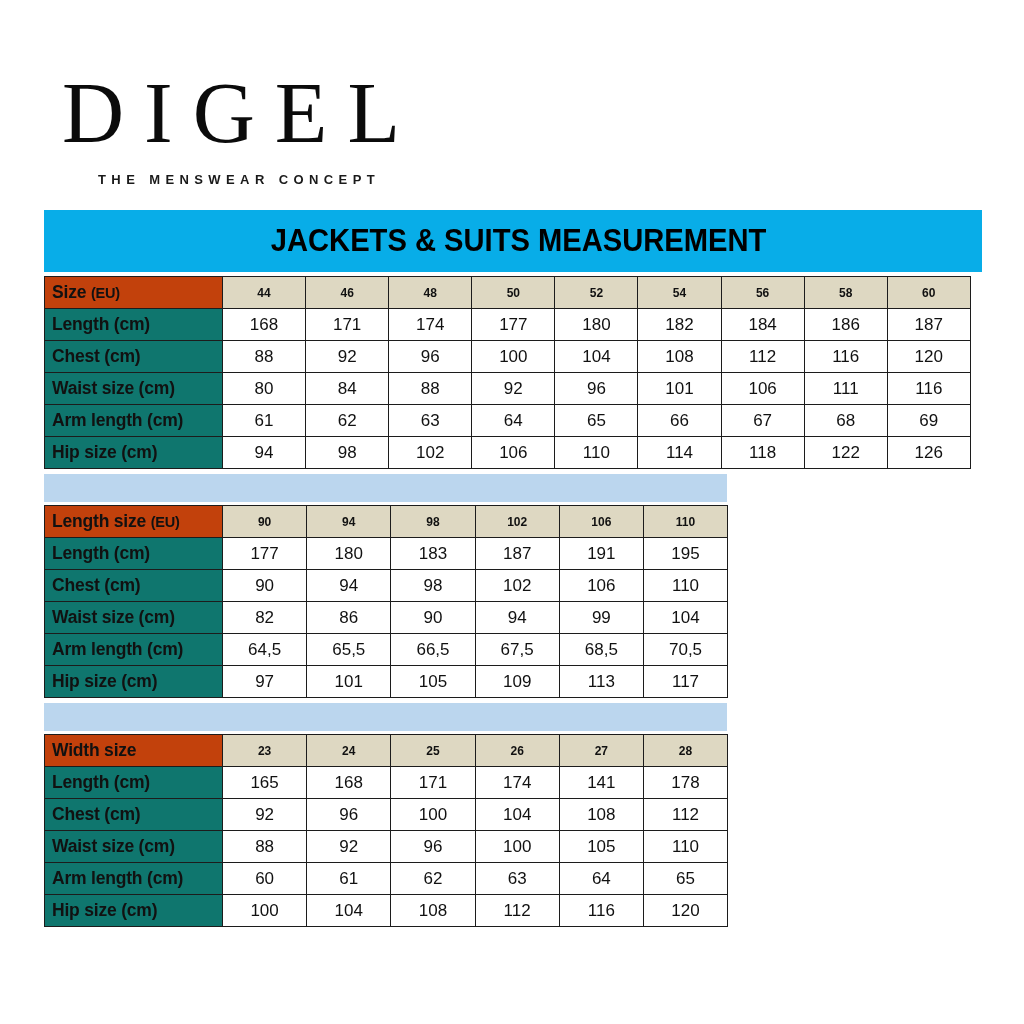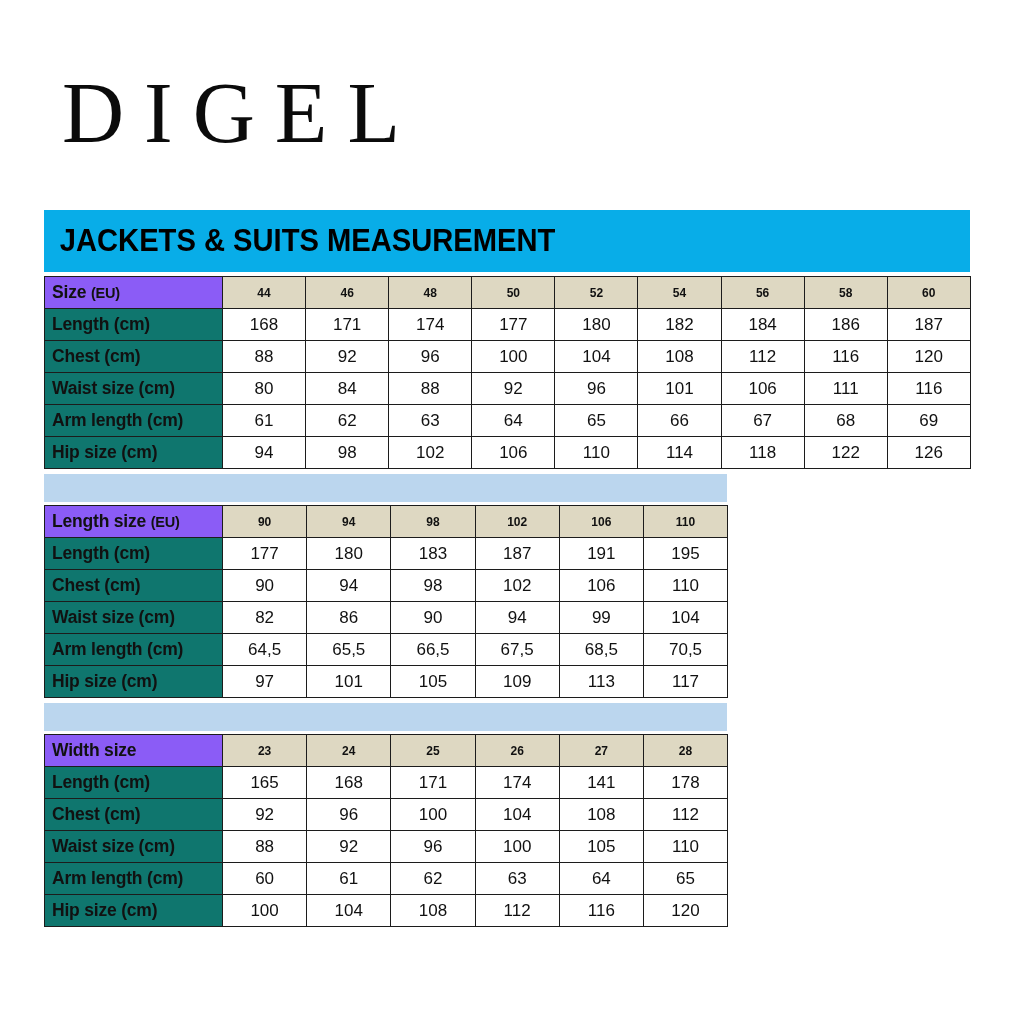--- a/index.html
+++ b/index.html
@@ -50,20 +50,22 @@
   
   .banner {
     position: absolute;
     left: 44px;
     top: 210px;
     width: 926px;
     height: 62px;
     background: #08ADE8;
     display: flex;
     align-items: center;
+    justify-content: center;
+    padding-left: 12px;
   }
   .banner-title {
     font-family: "Liberation Sans", sans-serif;
     font-weight: 700;
     font-size: 31px;
     letter-spacing: 0px;
     color: #000000;
     transform: scaleX(0.94);
     white-space: nowrap;
   }
@@ -110,41 +112,42 @@
     font-size: 17.5px;
     letter-spacing: -0.2px;
     white-space: nowrap;
   }
   .size-table td.colhead {
     background: #DED8C2;
     font-weight: 700;
     font-size: 12px;
   }
   .size-table td.rowlabel.corner {
-    background: #8b5cf6;
+    background: #c2410c;
   }
   .lbl-main { font-weight: 700; }
   .lbl-sub {
     font-weight: 700;
     font-size: 14.5px;
   }
 
   
   #table-1 col.first { width: 178px; }
   #table-1 col.data  { width: 83.1px; }
   #table-2 col.first, #table-3 col.first { width: 178px; }
   #table-2 col.data,  #table-3 col.data  { width: 84.2px; }
 </style>
 </head>
 <body>
 
 <div class="page">
 
   <div class="logo-block">
     <div class="logo-wordmark">DIGEL</div>
+    <div class="logo-tagline">THE MENSWEAR CONCEPT</div>
   </div>
 
   <div class="banner">
     <div class="banner-title">JACKETS &amp; SUITS MEASUREMENT</div>
   </div>
 
   <table class="size-table" id="table-1">
     <colgroup>
         <col class="first">
         <col class="data">

